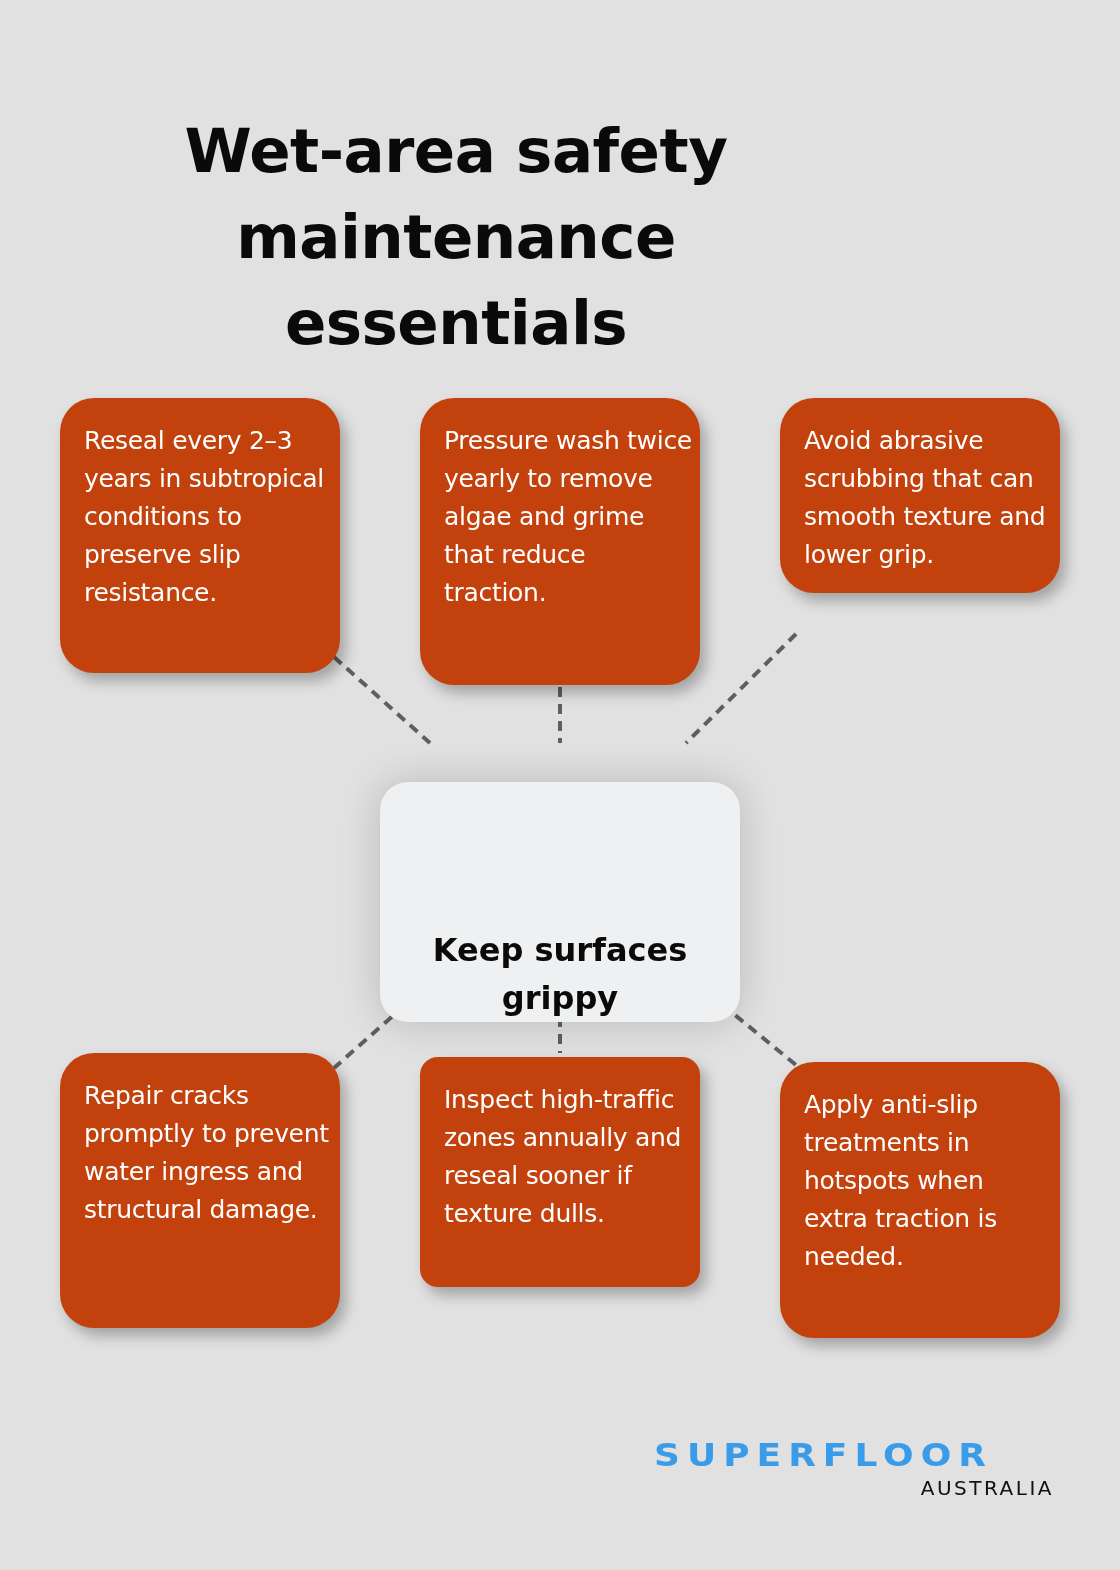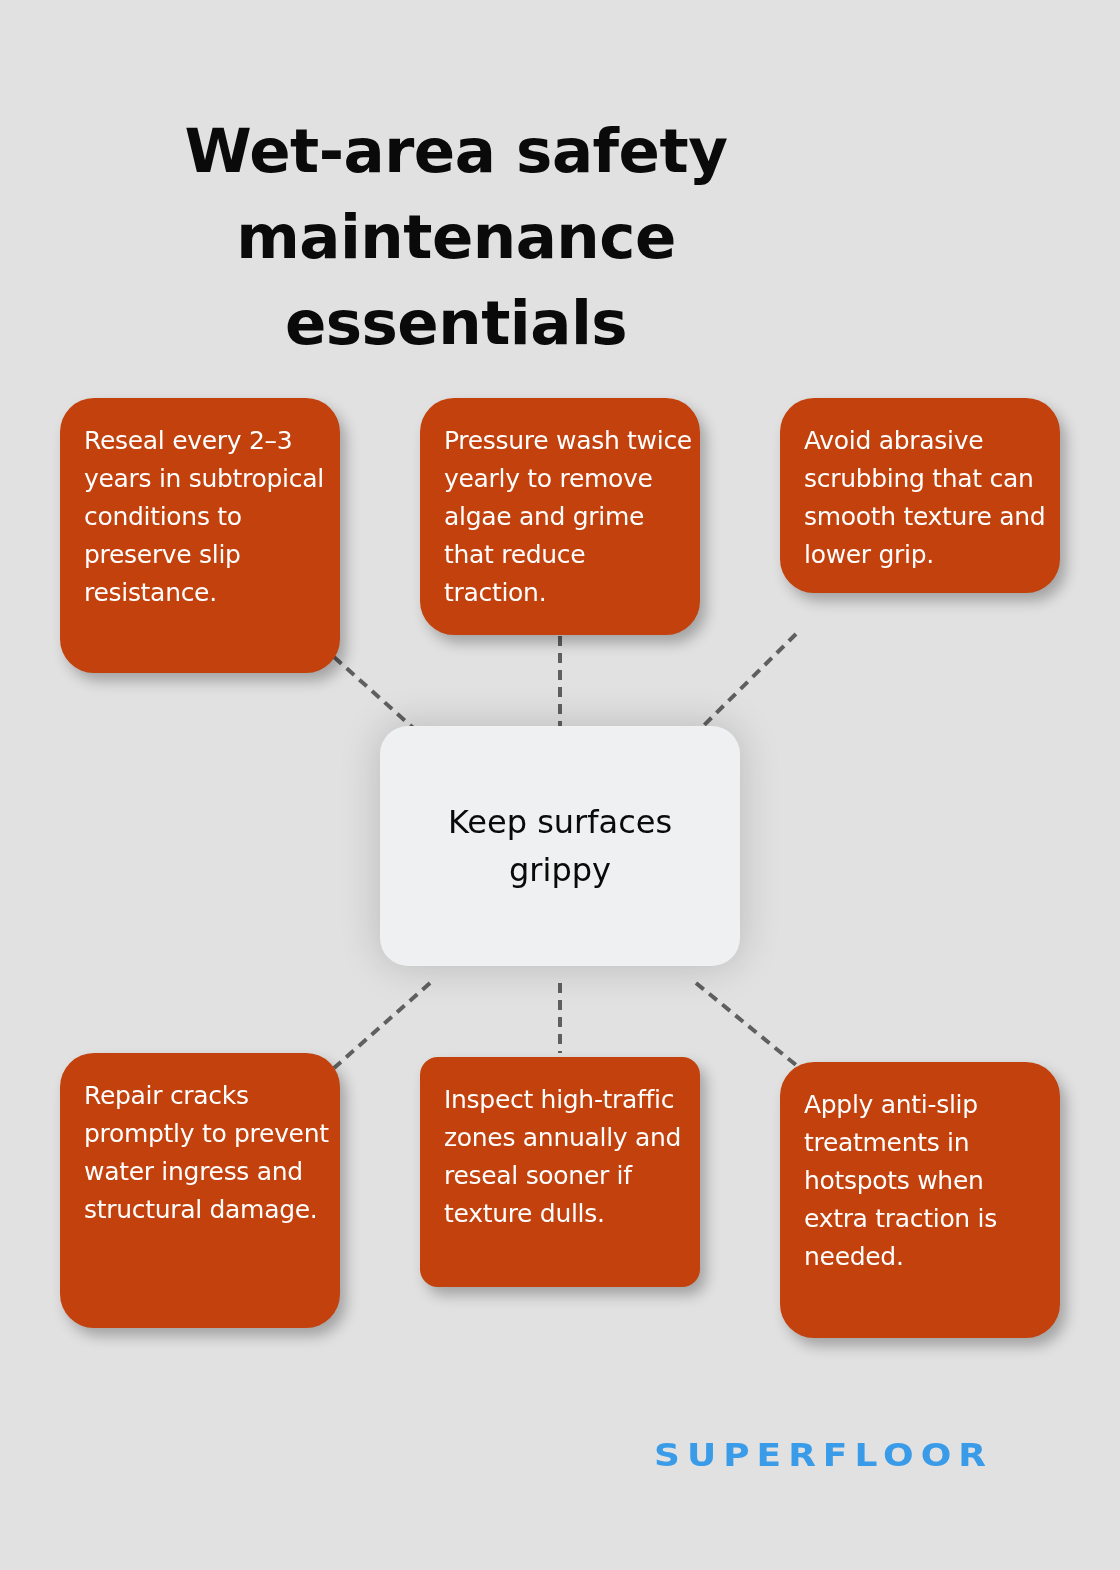--- a/index.html
+++ b/index.html
@@ -19,24 +19,24 @@
   .card {
     position: absolute; width: 280px;
     background: #c2410c; color: #ffffff;
     border-radius: 34px;
     box-sizing: border-box; padding: 24px 8px 0 24px;
     font-size: 25px; line-height: 38px;
     box-shadow: 6px 8px 14px rgba(0,0,0,0.28);
     letter-spacing: -0.3px;
   }
   .center {
-    position: absolute; left: 380px; top: 726px; width: 360px; height: 240px;
+    position: absolute; left: 380px; top: 782px; width: 360px; height: 240px;
     background: #eff0f1; border-radius: 28px;
-    display: flex; align-items: center; justify-content: center;
-    text-align: center; font-weight: normal; font-size: 32px; line-height: 48px;
+    display: flex; align-items: flex-end; justify-content: center;
+    text-align: center; font-weight: bold; font-size: 32px; line-height: 48px;
     color: #0a0a0a;
     box-shadow: 0 0 40px rgba(0,0,0,0.18);
     padding: 0 40px; box-sizing: border-box;
   }
   .logo {
     position: absolute; left: 654px; top: 1438px; width: 400px;
   }
   .logo-main {
     font-family: "DejaVu Sans", sans-serif; font-weight: bold;
     font-size: 36px; letter-spacing: 7px; color: #3a9be8; line-height: 38px;
@@ -60,21 +60,21 @@
     <line x1="796" y1="634" x2="686" y2="743"></line>
     <line x1="430" y1="983" x2="334" y2="1068"></line>
     <line x1="560" y1="983" x2="560" y2="1053"></line>
     <line x1="696" y1="983" x2="796" y2="1065"></line>
   </g>
 </svg>
 
 <div class="card" style="left:60px; top:398px; height:275px;">
   <span>Reseal every 2–3 years in subtropical conditions to preserve slip resistance.</span>
 </div>
-<div class="card" style="left:420px; top:398px; height:237px;">
+<div class="card" style="left:420px; top:398px; height:287px;">
   <span>Pressure wash twice yearly to remove algae and grime that reduce traction.</span>
 </div>
 <div class="card" style="left:780px; top:398px; height:195px;">
   <span>Avoid abrasive scrubbing that can smooth texture and lower grip.</span>
 </div>
 
 <div class="center">
   <span>Keep surfaces grippy</span>
 </div>
 
@@ -83,13 +83,14 @@
 </div>
 <div class="card" style="left:420px; top:1057px; height:230px;border-radius:18px;">
   <span>Inspect high-traffic zones annually and reseal sooner if texture dulls.</span>
 </div>
 <div class="card" style="left:780px; top:1062px; height:276px;">
   <span>Apply anti-slip treatments in hotspots when extra traction is needed.</span>
 </div>
 
 <div class="logo">
   <div class="logo-main">SUPERFLOOR</div>
+  <div class="logo-sub">AUSTRALIA</div>
 </div>
 
 </body></html>

